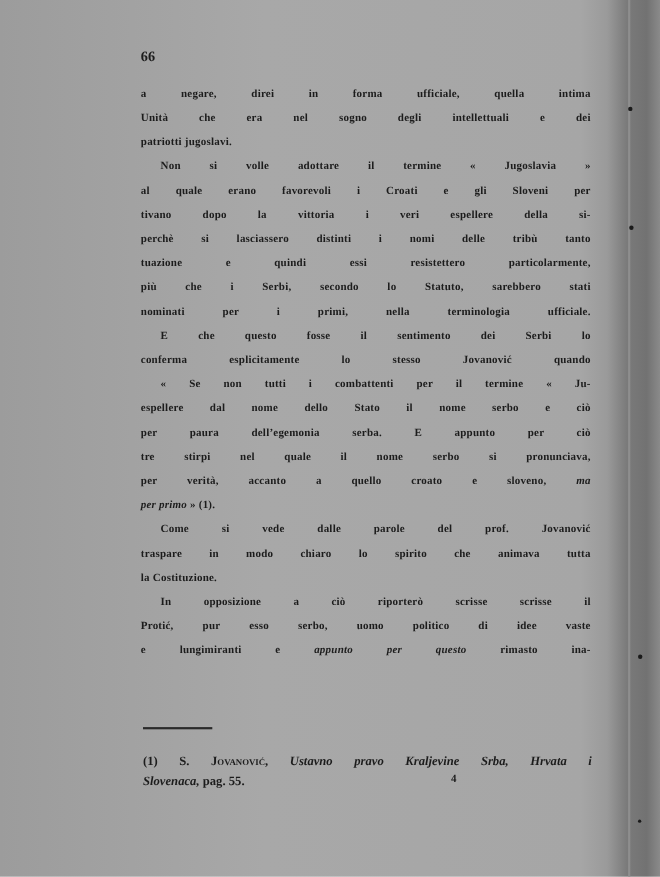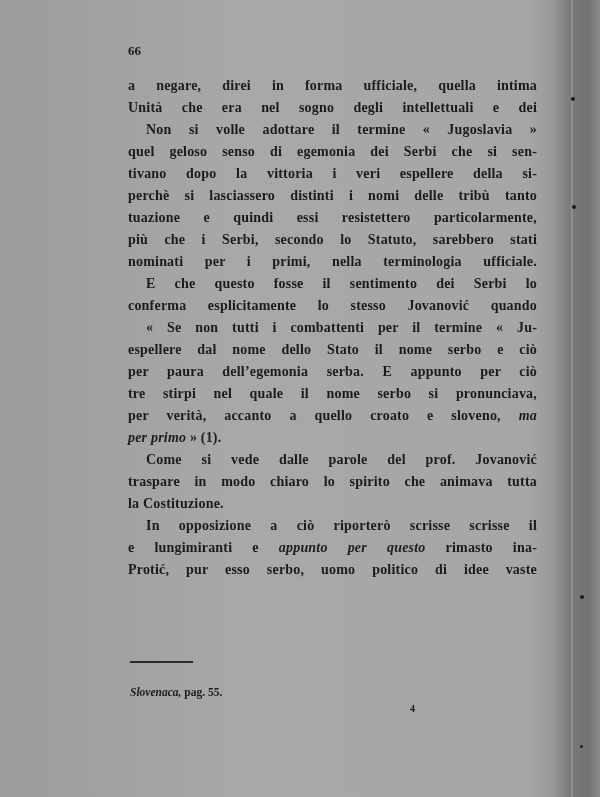--- a/index.html
+++ b/index.html
@@ -14,21 +14,21 @@
       background: #8e8e8e;
     }
     .dot { position: absolute; width: 4px; height: 4px; border-radius: 50%; background: #1a1a1a; }
     .page-number {
       position: absolute; left: 128px; top: 43px;
       font-size: 13px; font-weight: bold; font-family: "Liberation Serif", serif;
     }
     .body-text {
       position: absolute; left: 128px; top: 75px; width: 409px;
       font-family: "Liberation Serif", serif;
-      font-size: 14px; line-height: 22px; font-weight: bold;
+      font-size: 10px; line-height: 22px; font-weight: bold;
       text-align: justify;
       letter-spacing: 0.2px;
     }
     .line { display: block; white-space: nowrap; text-align-last: justify; text-align: justify; }
     .line.last { text-align-last: left; }
     .indent { padding-left: 18px; }
     i { font-style: italic; }
     .rule {
       position: absolute; left: 130px; top: 661px; width: 63px; height: 2px; background: #2a2a2a;
     }
@@ -52,23 +52,24 @@
 <div class="dot" style="left:572px;top:205px"></div>
 <div class="dot" style="left:580px;top:595px"></div>
 <div class="dot" style="left:580px;top:745px;width:3px;height:3px"></div>
 
 <div class="page-number">66</div>
 
 <div class="body-text">
 
   <span class="line">a negare, direi in forma ufficiale, quella intima</span>
   <span class="line">Unità che era nel sogno degli intellettuali e dei</span>
+  <span class="line last">patriotti jugoslavi.</span>
 
   <span class="line indent">Non si volle adottare il termine « Jugoslavia »</span>
-  <span class="line">quel geloso senso di egemonia dei Serbi che si sen-</span>
+  <span class="line">al quale erano favorevoli i Croati e gli Sloveni per</span>
   <span class="line">tivano dopo la vittoria i veri espellere della si-</span>
   <span class="line">perchè si lasciassero distinti i nomi delle tribù tanto</span>
   <span class="line">tuazione e quindi essi resistettero particolarmente,</span>
   <span class="line">più che i Serbi, secondo lo Statuto, sarebbero stati</span>
   <span class="line">nominati per i primi, nella terminologia ufficiale.</span>
 
   <span class="line indent">E che questo fosse il sentimento dei Serbi lo</span>
   <span class="line">conferma esplicitamente lo stesso Jovanović quando</span>
 
   <span class="line indent">« Se non tutti i combattenti per il termine « Ju-</span>
@@ -76,23 +77,24 @@
   <span class="line">per paura dell’egemonia serba. E appunto per ciò</span>
   <span class="line">tre stirpi nel quale il nome serbo si pronunciava,</span>
   <span class="line"><span>per verità, accanto a quello croato e sloveno,</span> <i>ma</i></span>
   <span class="line last"><i>per primo</i><span> » (1).</span></span>
 
   <span class="line indent">Come si vede dalle parole del prof. Jovanović</span>
   <span class="line">traspare in modo chiaro lo spirito che animava tutta</span>
   <span class="line last">la Costituzione.</span>
 
   <span class="line indent">In opposizione a ciò riporterò scrisse scrisse il</span>
+  <span class="line">Protić, pur esso serbo, uomo politico di idee vaste</span>
   <span class="line"><span>e lungimiranti e </span><i>appunto per questo</i><span> rimasto ina-</span></span>
-  <span class="line">Protić, pur esso serbo, uomo politico di idee vaste</span>
 </div>
 
 <div class="rule"></div>
 
 <div class="footnote">
+  <span class="fn-line"><span>(1) S.</span> <span class="sc">Jovanović,</span> <i>Ustavno pravo Kraljevine Srba, Hrvata i</i></span>
   <span class="fn-line last"><i>Slovenaca,</i> <span>pag. 55.</span></span>
 </div>
 
 <div class="signature">4</div>
 
 </body></html>

